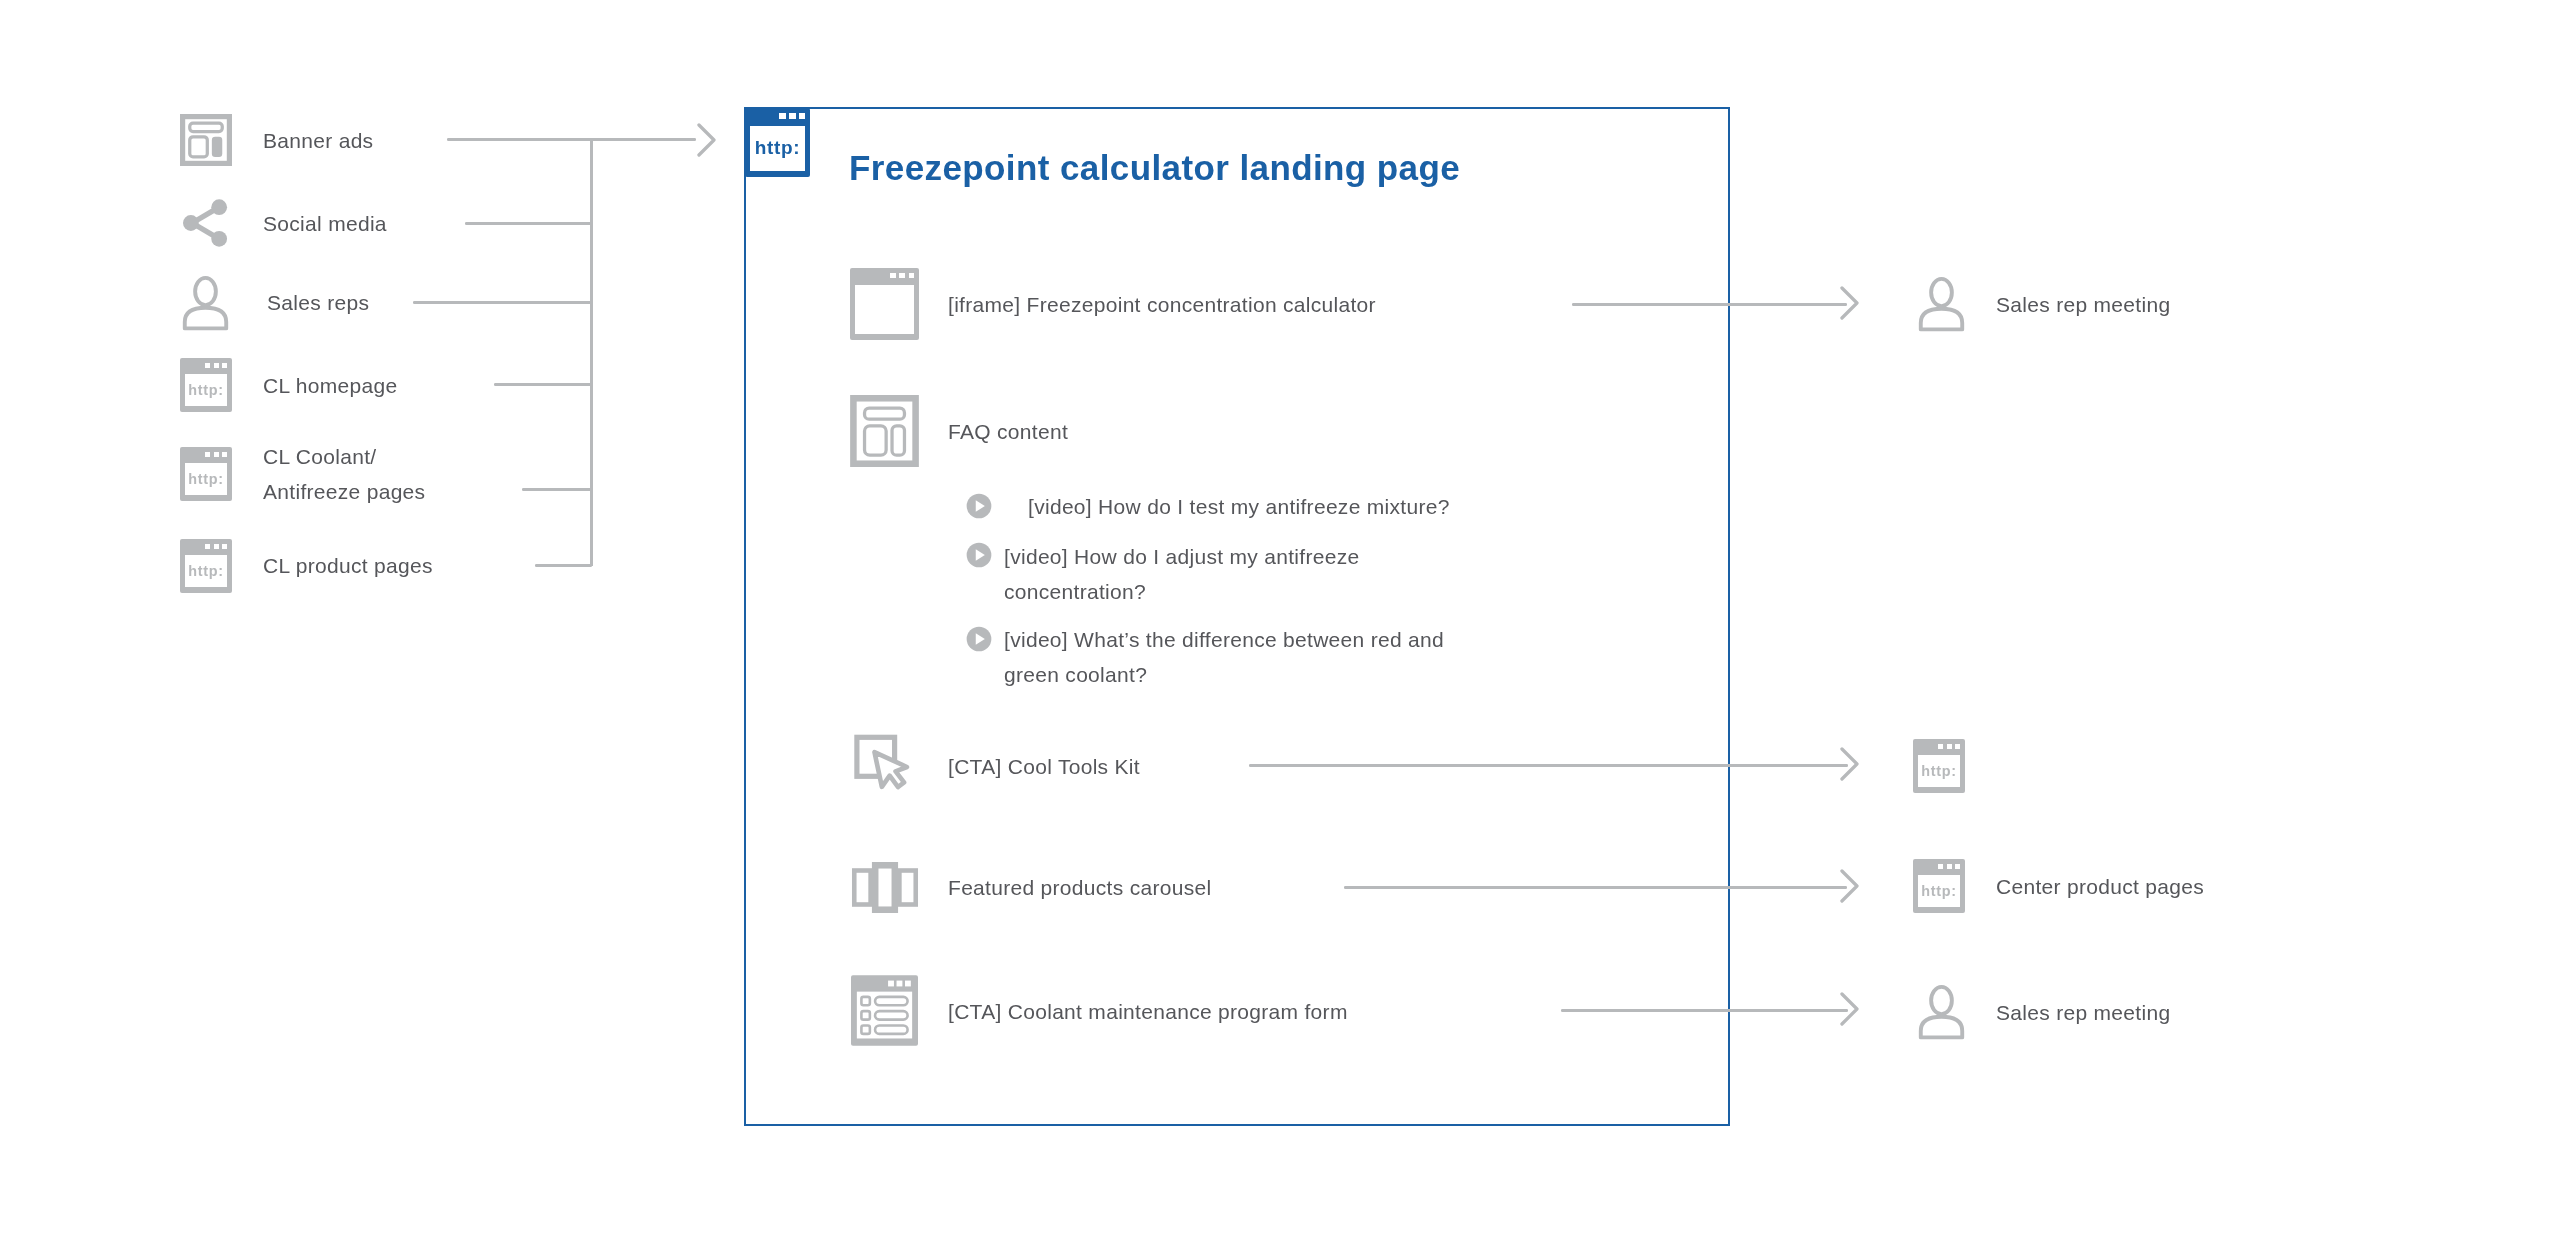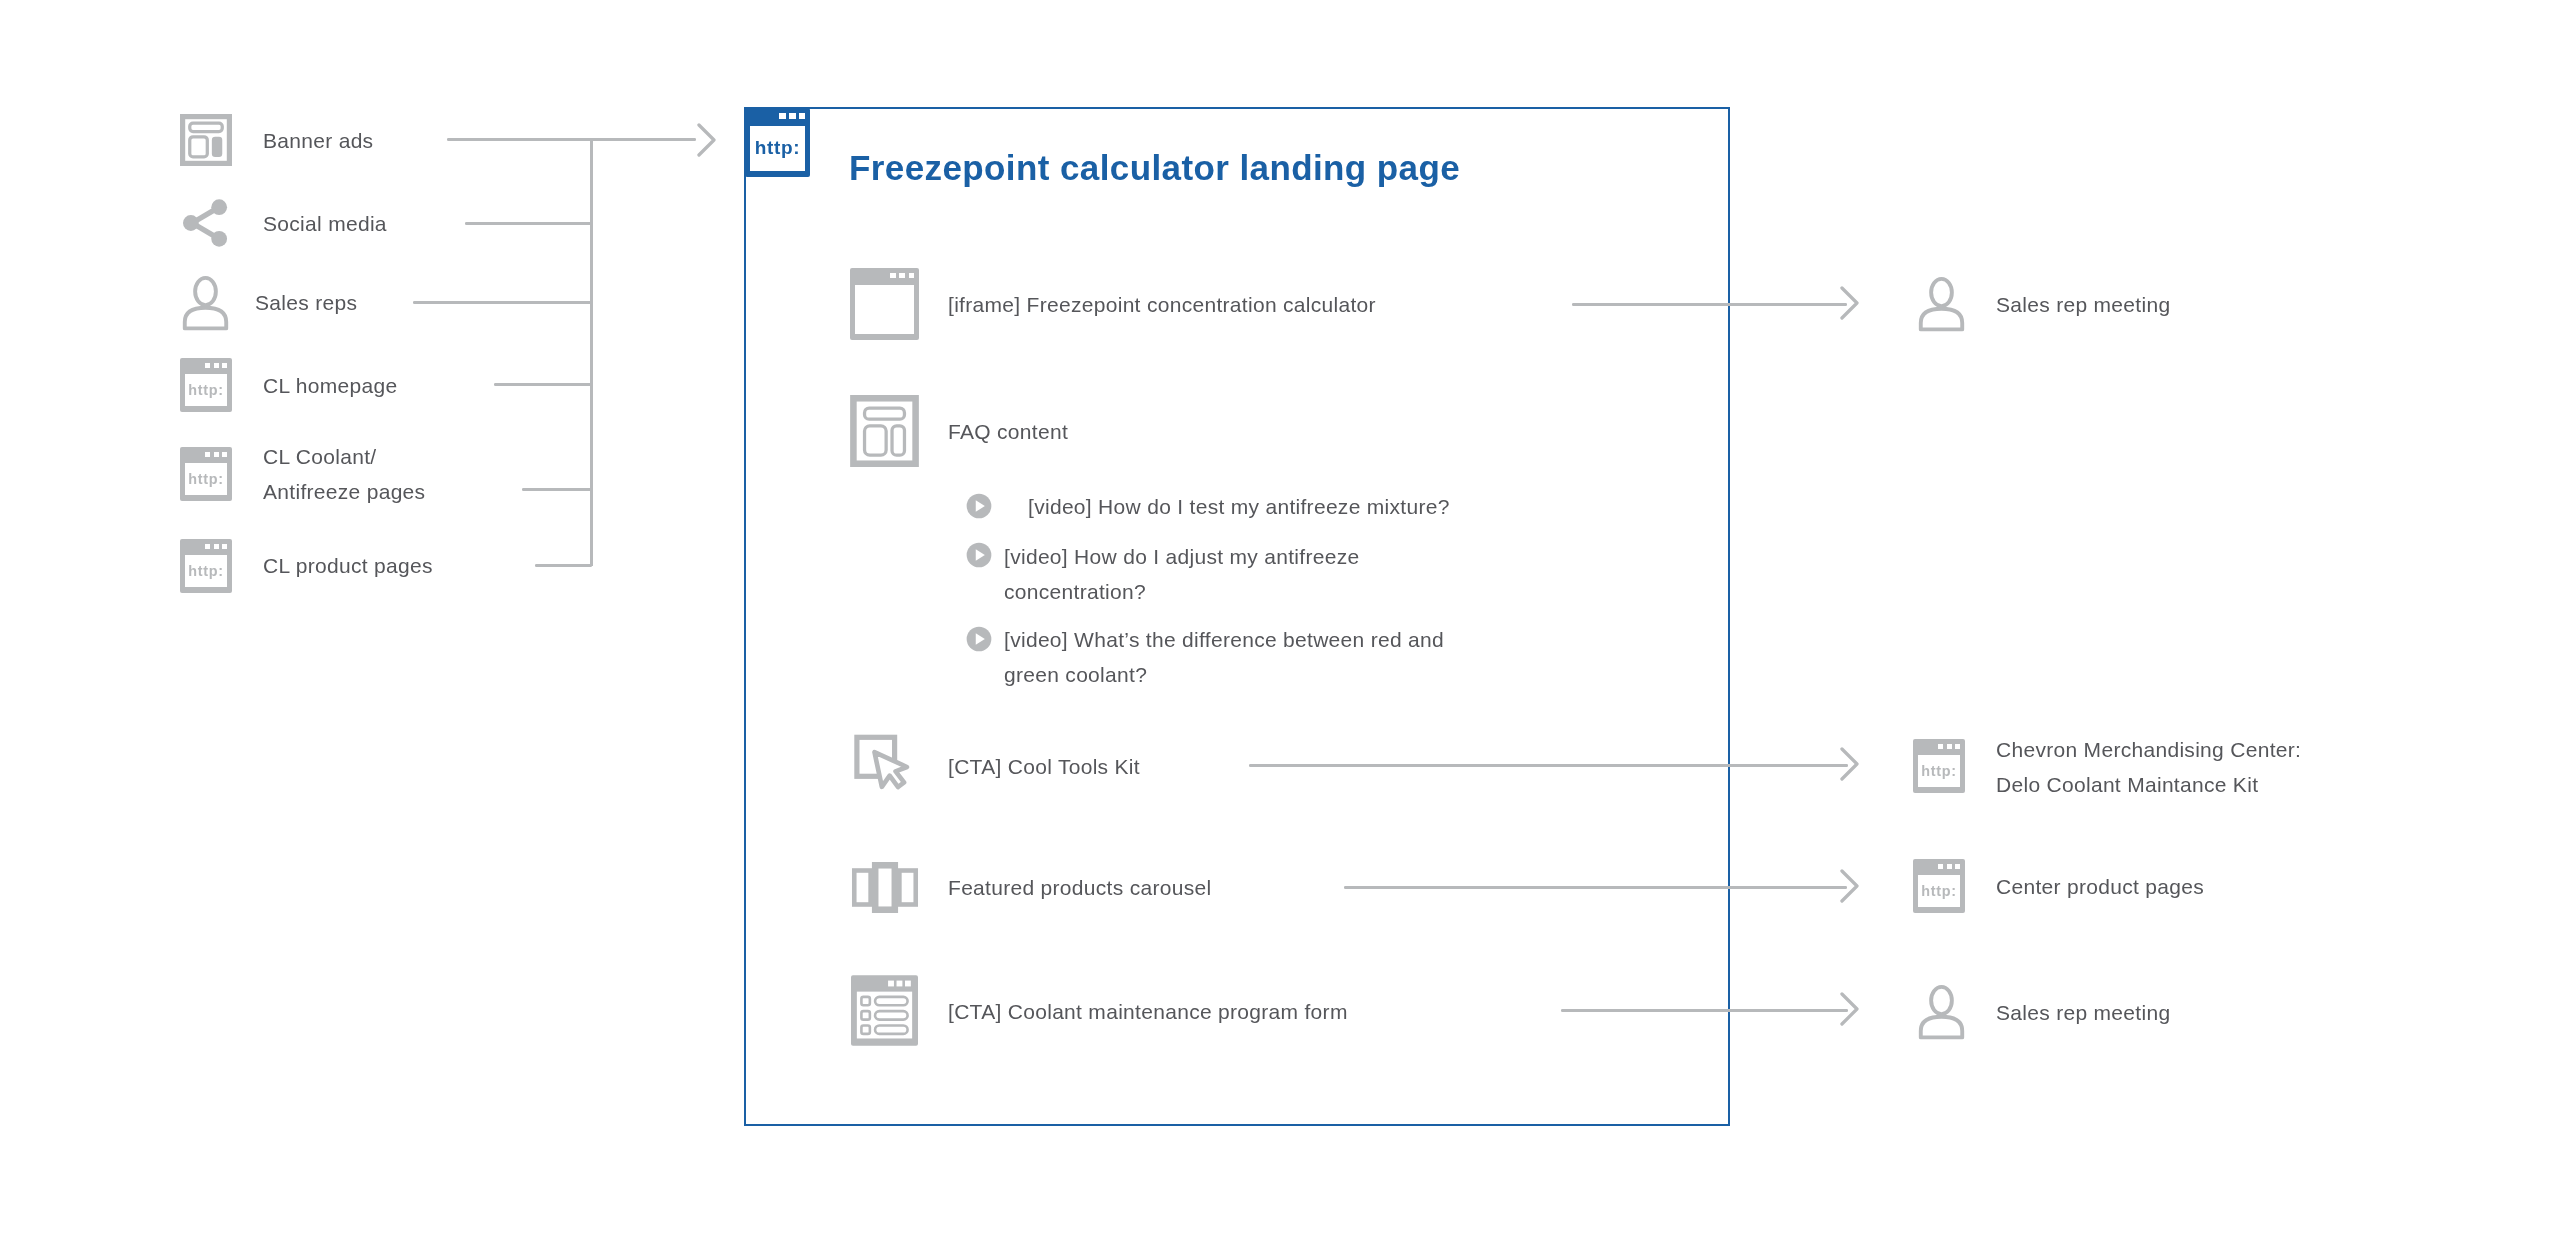--- a/index.html
+++ b/index.html
@@ -43,21 +43,21 @@
         <circle cx="15" cy="38" r="12" style="fill:#b7b9bb"></circle>
         <circle cx="58" cy="14" r="12" style="fill:#b7b9bb"></circle>
         <circle cx="58" cy="62" r="12" style="fill:#b7b9bb"></circle>
       </svg></div>
   <div class="label" style="left:263px;top:206px">Social media</div>
 
   <div class="icon-slot" style="left:178px;top:274px"><svg width="55" height="57" viewBox="0 0 84 88">
         <path d="M10 84 L10 74 Q10 52 42 52 Q74 52 74 74 L74 84 Z" fill="#fff" style="stroke:#b7b9bb" stroke-width="6" stroke-linejoin="round"></path>
         <ellipse cx="42" cy="27" rx="16" ry="21" fill="#fff" style="stroke:#b7b9bb" stroke-width="6"></ellipse>
       </svg></div>
-  <div class="label" style="left:255px;top:285px">Sales reps</div>
+  <div class="label" style="left:267px;top:285px">Sales reps</div>
 
   <div class="icon-slot" style="left:180px;top:358px">
       <div style="position:relative;width:52px;height:54px;background:#b7b9bb;border-radius:2px">
         <div style="position:absolute;top:4.6px;right:4.6px;display:flex;gap:3.3px">
           <i style="display:block;width:5.2px;height:5.2px;background:#fff"></i>
           <i style="display:block;width:5.2px;height:5.2px;background:#fff"></i>
           <i style="display:block;width:5.2px;height:5.2px;background:#fff"></i>
         </div>
         <div style="position:absolute;left:5.2px;right:5.2px;top:15.7px;bottom:6.5px;background:#fff;display:flex;align-items:center;justify-content:center;font-weight:bold;font-size:14.4px;color:#b7b9bb;letter-spacing:0.7px">http:</div>
       </div>
@@ -208,22 +208,20 @@
   <div class="icon-slot" style="left:1913px;top:739px">
       <div style="position:relative;width:52px;height:54px;background:#b7b9bb;border-radius:2px">
         <div style="position:absolute;top:4.6px;right:4.6px;display:flex;gap:3.3px">
           <i style="display:block;width:5.2px;height:5.2px;background:#fff"></i>
           <i style="display:block;width:5.2px;height:5.2px;background:#fff"></i>
           <i style="display:block;width:5.2px;height:5.2px;background:#fff"></i>
         </div>
         <div style="position:absolute;left:5.2px;right:5.2px;top:15.7px;bottom:6.5px;background:#fff;display:flex;align-items:center;justify-content:center;font-weight:bold;font-size:14.4px;color:#b7b9bb;letter-spacing:0.7px">http:</div>
       </div>
     </div>
-  <div class="label" style="left:1996px;top:732px">Chevron Merchandising Center:
-Delo Coolant Maintance Kit</div>
 
   <div class="icon-slot" style="left:1913px;top:859px">
       <div style="position:relative;width:52px;height:54px;background:#b7b9bb;border-radius:2px">
         <div style="position:absolute;top:4.6px;right:4.6px;display:flex;gap:3.3px">
           <i style="display:block;width:5.2px;height:5.2px;background:#fff"></i>
           <i style="display:block;width:5.2px;height:5.2px;background:#fff"></i>
           <i style="display:block;width:5.2px;height:5.2px;background:#fff"></i>
         </div>
         <div style="position:absolute;left:5.2px;right:5.2px;top:15.7px;bottom:6.5px;background:#fff;display:flex;align-items:center;justify-content:center;font-weight:bold;font-size:14.4px;color:#b7b9bb;letter-spacing:0.7px">http:</div>
       </div>

